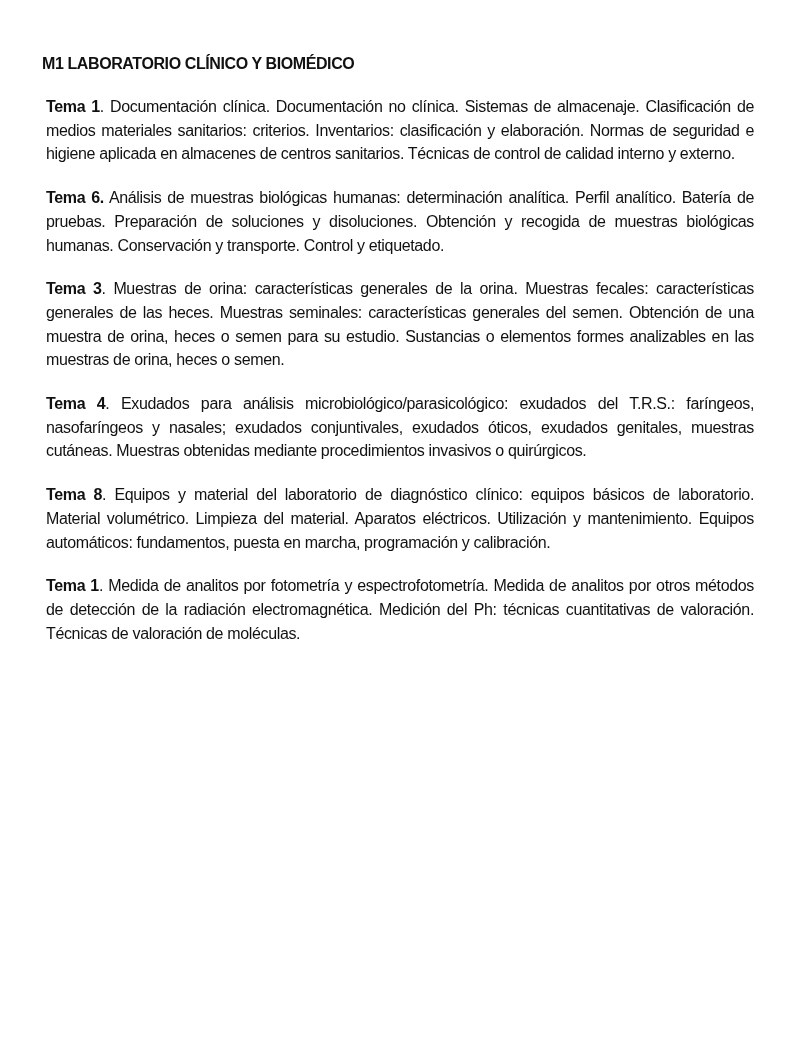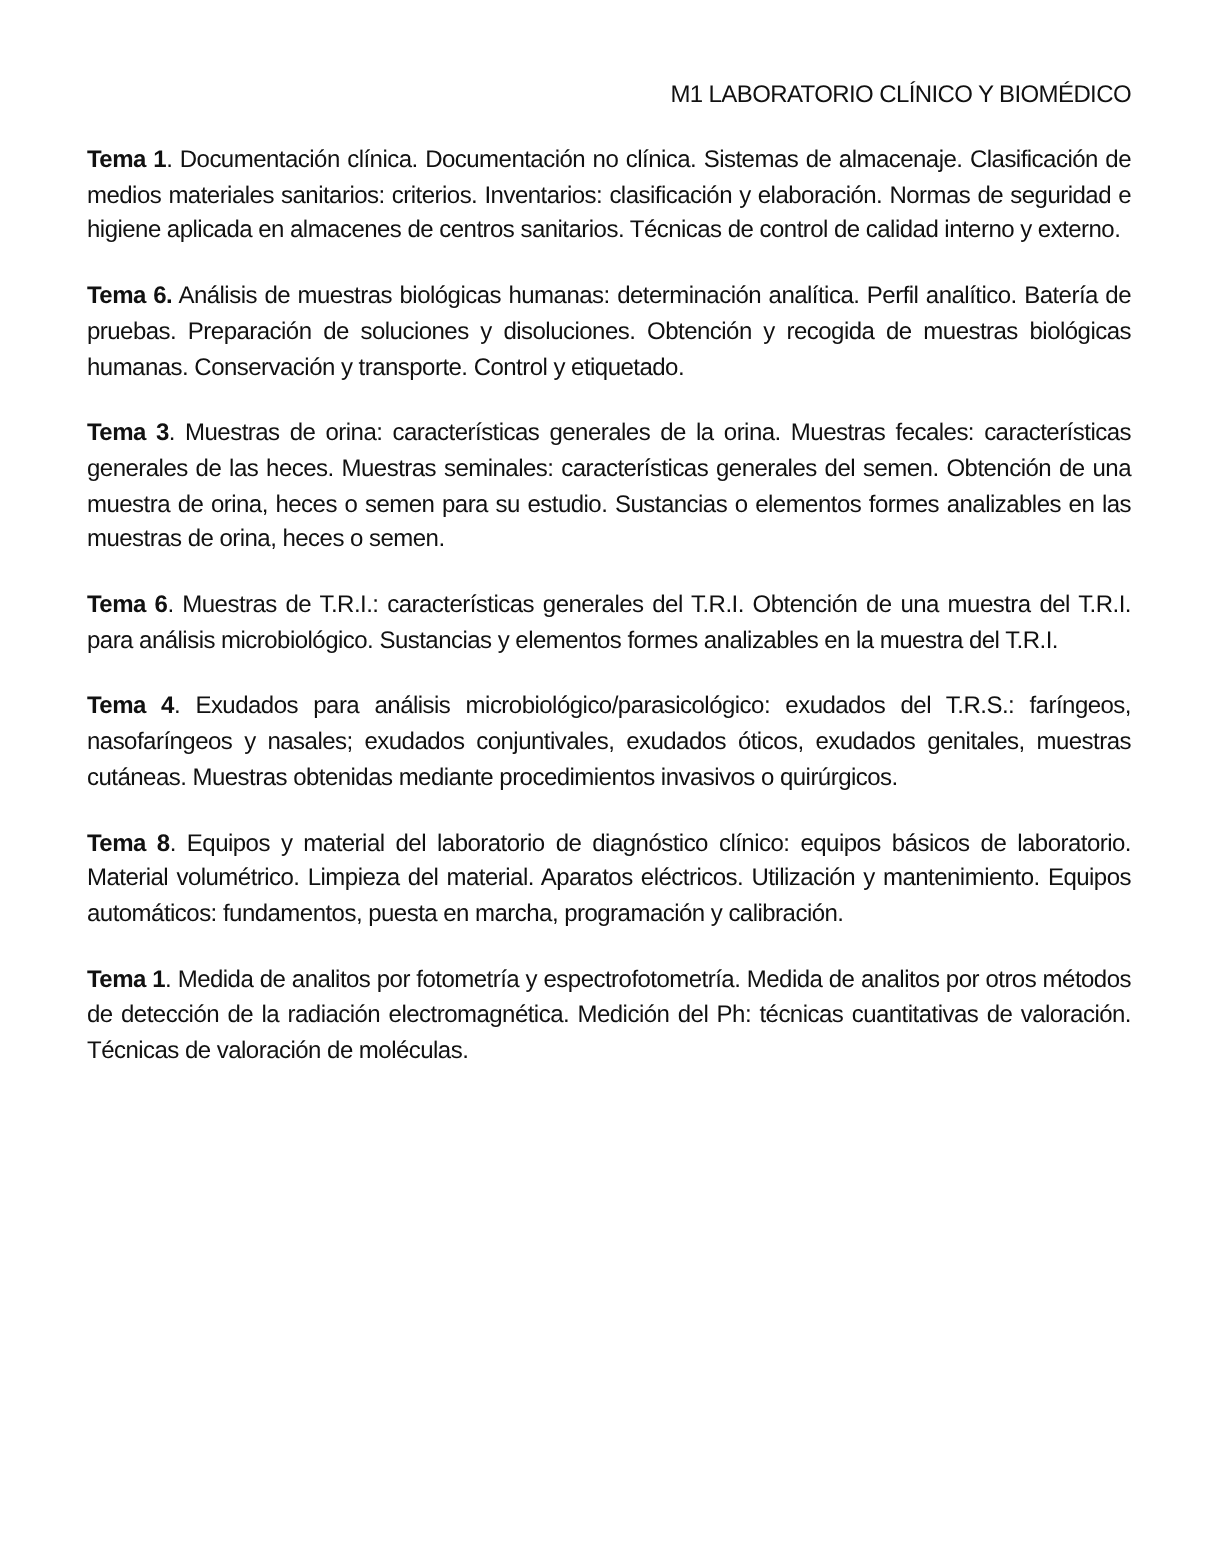--- a/index.html
+++ b/index.html
@@ -1,36 +1,35 @@
 <!DOCTYPE html>
 <html><head>
 <meta charset="utf-8">
 <style>
   html, body { margin:0; padding:0; background:#ffffff; }
   body { width:804px; height:1042px; position:relative; overflow:hidden; }
   .page { position:absolute; left:42px; top:52px; width:712px;
     font-family:"Liberation Sans", sans-serif; color:#111; }
-  .title { font-weight:normal; font-size:16px; letter-spacing:-0.4px; margin:0 0 19px 0; line-height:24px;text-align:right; }
-  .tema { font-size:16px; line-height:23.7px; text-align:justify; margin:0 0 20px 16px; letter-spacing:-0.35px; }
+  .title { font-weight:bold; font-size:16px; letter-spacing:-0.4px; margin:0 0 19px 0; line-height:24px; }
+  .tema { font-size:16px; line-height:23.7px; text-align:justify; margin:0 0 20px 4px; letter-spacing:-0.35px; }
   .tema b { font-weight:bold; }
 </style>
 </head>
 <body>
 
 <div class="page">
   <div class="title">M1 LABORATORIO CLÍNICO Y BIOMÉDICO</div>
 
   <p class="tema"><b>Tema 1</b><span>. </span><span>Documentación clínica. Documentación no clínica. Sistemas de almacenaje. Clasificación de medios materiales sanitarios: criterios. Inventarios: clasificación y elaboración. Normas de seguridad e higiene aplicada en almacenes de centros sanitarios. Técnicas de control de calidad interno y externo.</span></p>
 
   <p class="tema"><b>Tema 6.</b><span> </span><span>Análisis de muestras biológicas humanas: determinación analítica. Perfil analítico. Batería de pruebas. Preparación de soluciones y disoluciones. Obtención y recogida de muestras biológicas humanas. Conservación y transporte. Control y etiquetado.</span></p>
 
 
 
   <p class="tema"><b>Tema 3</b><span>. </span><span>Muestras de orina: características generales de la orina. Muestras fecales: características generales de las heces. Muestras seminales: características generales del semen. Obtención de una muestra de orina, heces o semen para su estudio. Sustancias o elementos formes analizables en las muestras de orina, heces o semen.</span></p>
 
-  <p class="tema"><b>Tema 6</b><span>. </span><span>Muestras de T.R.I.: características generales del T.R.I. Obtención de una muestra del T.R.I. para análisis microbiológico. Sustancias y elementos formes analizables en la muestra del T.R.I.</span></p>
 
   <p class="tema"><b>Tema 4</b><span>. </span><span>Exudados para análisis microbiológico/parasicológico: exudados del T.R.S.: faríngeos, nasofaríngeos y nasales; exudados conjuntivales, exudados óticos, exudados genitales, muestras cutáneas. Muestras obtenidas mediante procedimientos invasivos o quirúrgicos.</span></p>
 
   <p class="tema"><b>Tema 8</b><span>. </span><span>Equipos y material del laboratorio de diagnóstico clínico: equipos básicos de laboratorio. Material volumétrico. Limpieza del material. Aparatos eléctricos. Utilización y mantenimiento. Equipos automáticos: fundamentos, puesta en marcha, programación y calibración.</span></p>
 
   <p class="tema"><b>Tema 1</b><span>. </span><span>Medida de analitos por fotometría y espectrofotometría. Medida de analitos por otros métodos de detección de la radiación electromagnética. Medición del Ph: técnicas cuantitativas de valoración. Técnicas de valoración de moléculas.</span></p>
 </div>
 
 </body></html>

